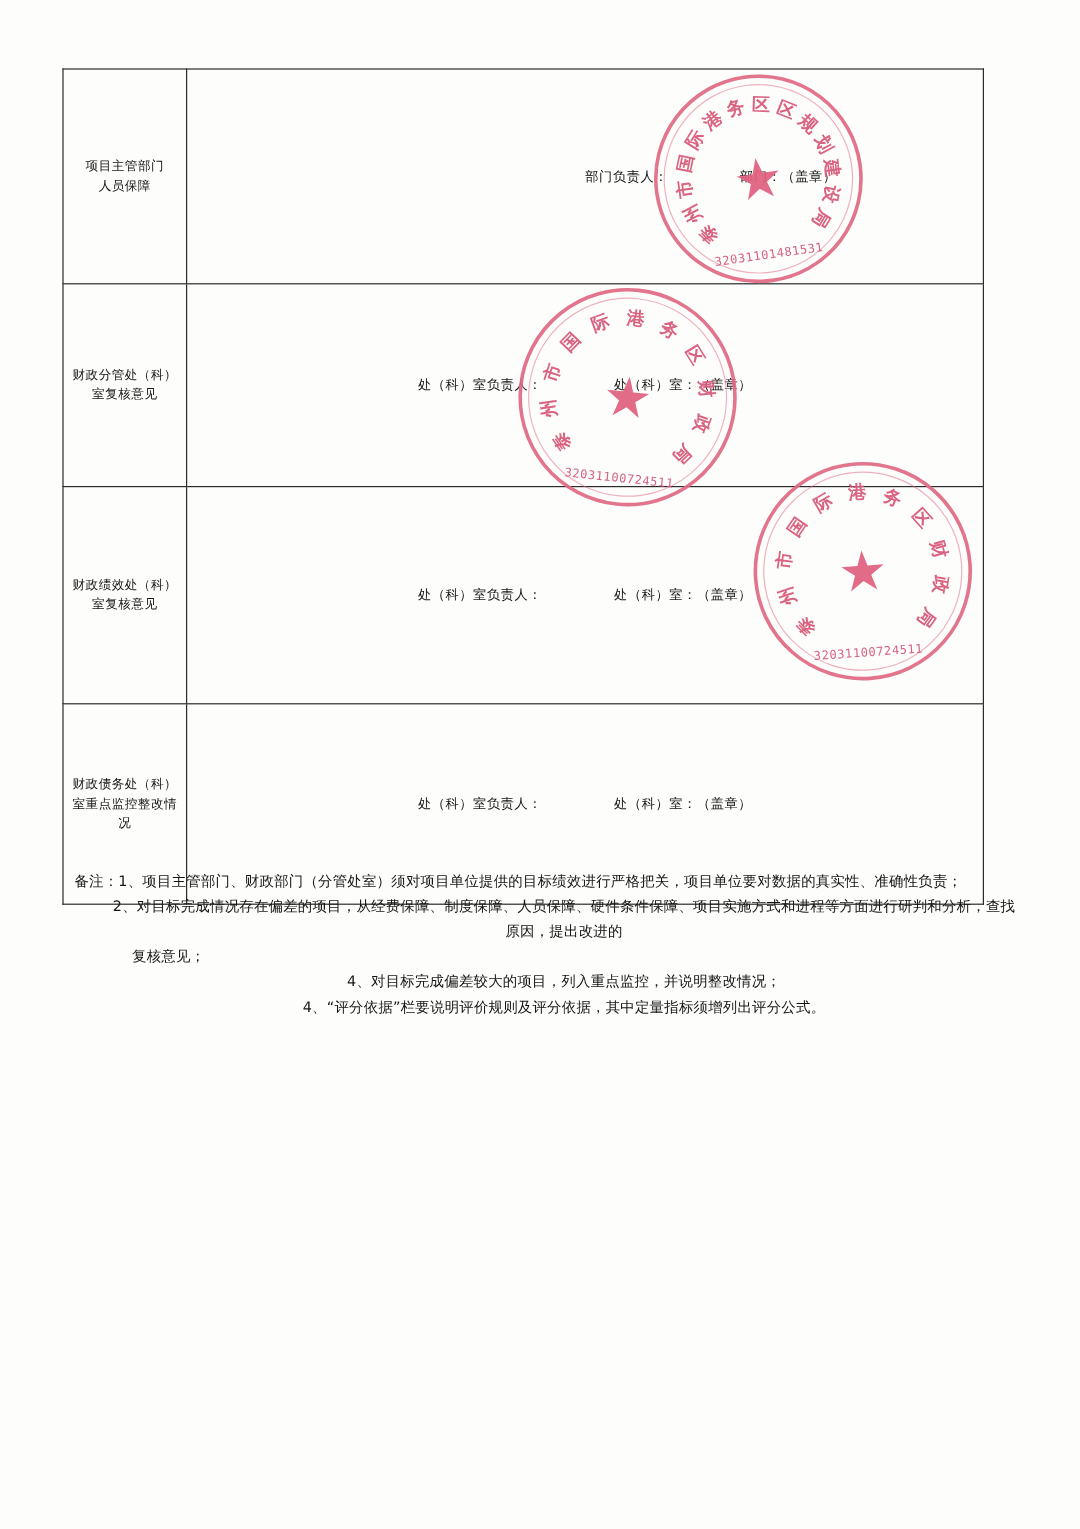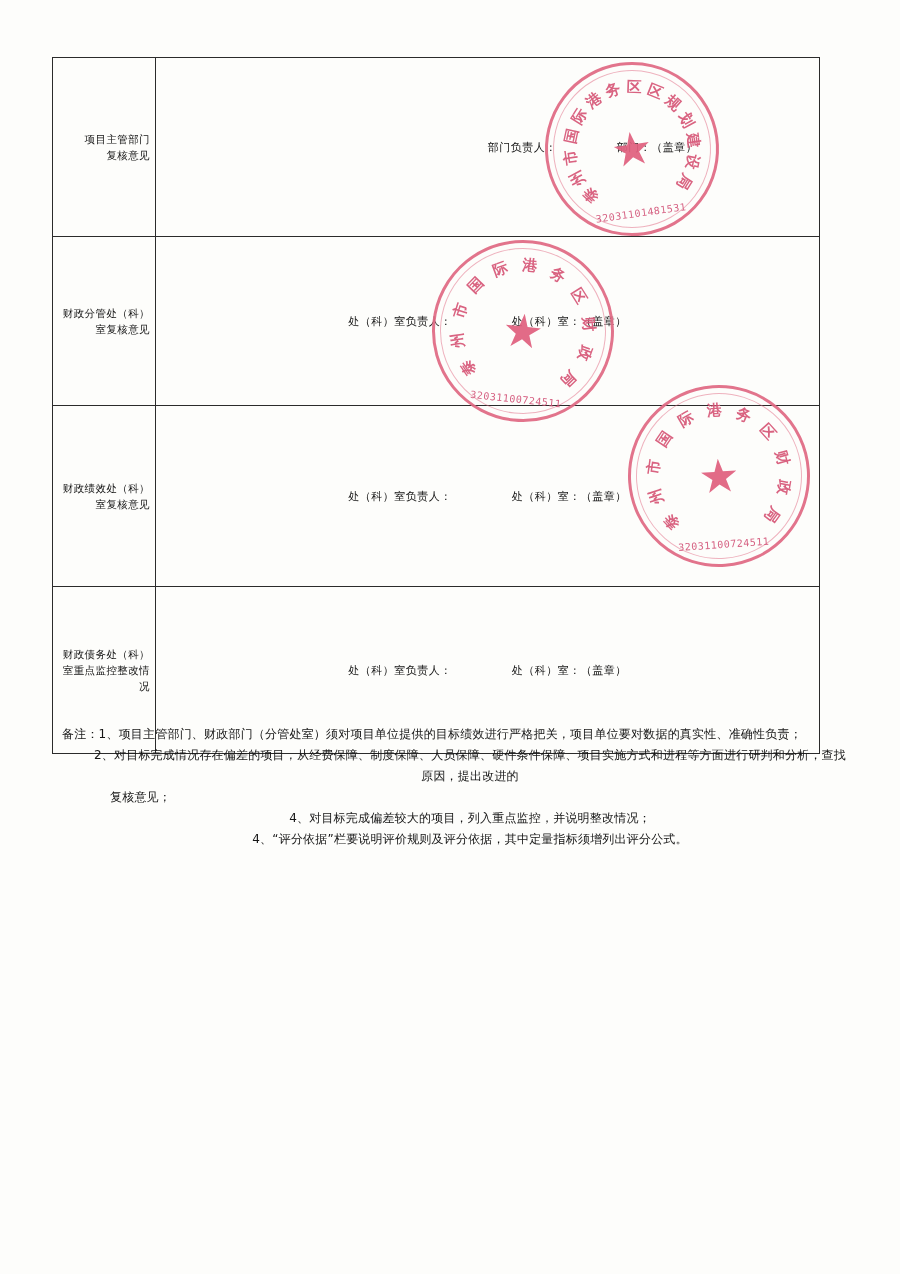--- a/index.html
+++ b/index.html
@@ -31,21 +31,21 @@
     border-collapse: collapse;
     table-layout: fixed;
   }
   .form-table td {
     border: 1px solid #2b2b2b;
     vertical-align: middle;
     position: relative;
   }
   td.label-cell {
     width: 92px;
-    text-align: right;
+    text-align: center;
     font-size: 10.5px;
     line-height: 1.55;
     letter-spacing: 0.4px;
     padding: 4px 5px;
     color: #141414;
   }
   td.content-cell {
     padding: 0;
   }
   .row-1 td { height: 170px; }
@@ -142,21 +142,21 @@
 </head>
 <body>
 
 <div class="page">
 
   <table class="form-table">
     <tbody>
         <tr class="row-1">
       <td class="label-cell">
         <div>项目主管部门</div>
-        <div>复核意见</div>
+        <div>人员保障</div>
       </td>
       <td class="content-cell">
         <div class="sign-line offset-1">
           <span>部门负责人：</span>
           <span>部门：（盖章）</span>
         </div>
       </td>
     </tr>
     <tr class="row-2">
       <td class="label-cell">

